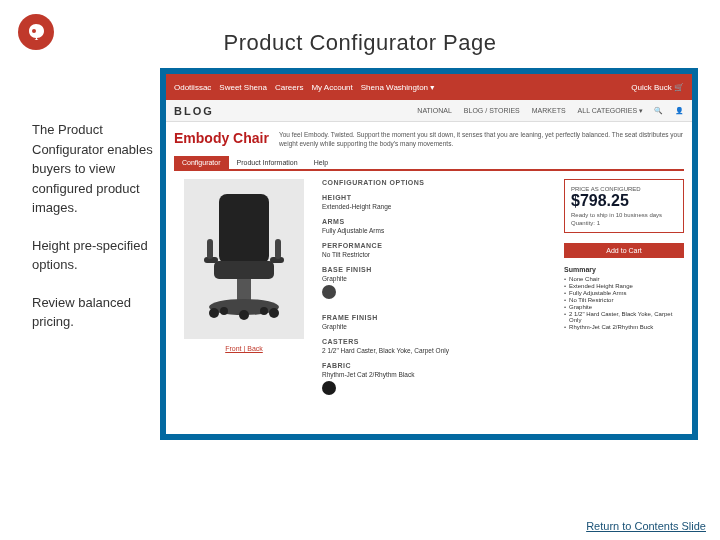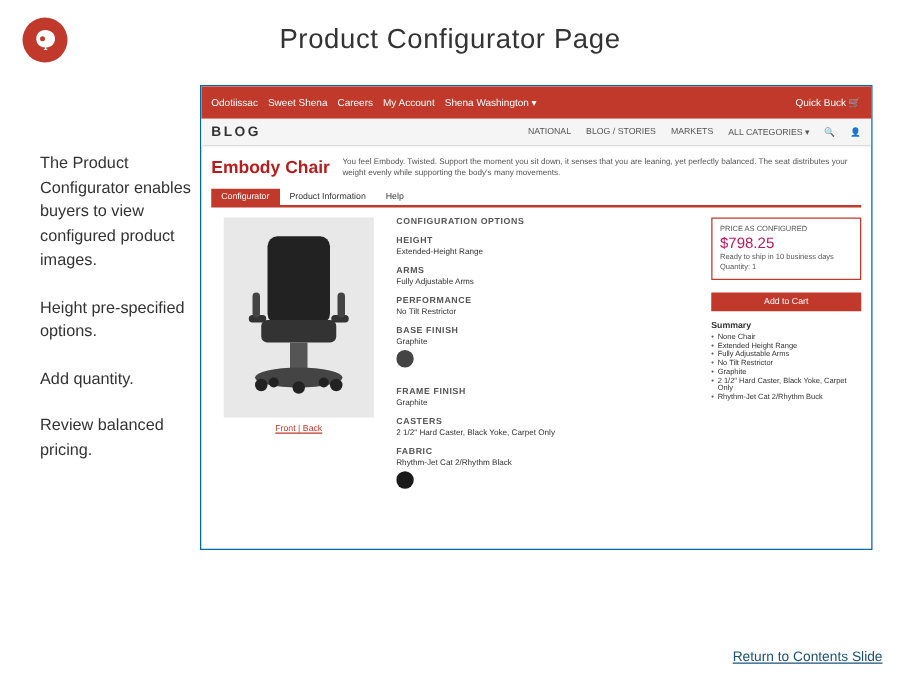--- a/index.html
+++ b/index.html
@@ -13,20 +13,21 @@
     }
 
     
     .page-header {
       text-align: center;
       padding: 18px 0 10px 0;
       font-size: 22px;
       font-weight: 400;
       color: #333;
       letter-spacing: 0.5px;
+      margin-top: 12px;
     }
 
     
     .logo-area {
       position: absolute;
       top: 14px;
       left: 18px;
       width: 36px;
       height: 36px;
       background: #c0392b;
@@ -53,21 +54,21 @@
       margin-bottom: 18px;
     }
 
     
     .mockup-container {
       position: absolute;
       top: 68px;
       left: 160px;
       width: 538px;
       height: 372px;
-      border: 1px solid #0369a1;
+      border: 6px solid #0369a1;
       background: #fff;
       overflow: hidden;
     }
 
     
     .mockup-nav {
       background: #c0392b;
       height: 26px;
       display: flex;
       align-items: center;
@@ -228,23 +229,23 @@
       border: 1px solid #c0392b;
       padding: 6px;
       margin-bottom: 6px;
     }
     .price-label {
       font-size: 6px;
       color: #555;
       text-transform: uppercase;
     }
     .price-value {
-      font-size: 12px;
-      font-weight: normal;
-      color: #be185d;
+      font-size: 16px;
+      font-weight: bold;
+      color: #0f172a;
     }
     .price-ship {
       font-size: 6px;
       color: #555;
       margin-top: 2px;
     }
     .add-to-cart-btn {
       background: #c0392b;
       color: #fff;
       font-size: 7px;
@@ -293,21 +294,20 @@
     <path d="M11 3 C7 3 4 6 4 10 C4 14 7 17 11 17 C11 17 11 19 9 19 L14 19 C12 19 12 17 12 17 C16 17 19 14 19 10 C19 6 16 3 11 3 Z" fill="white"></path>
     <circle cx="9" cy="10" r="2" fill="#c0392b"></circle>
   </svg>
 </div>
 
 <div class="page-header">Product Configurator Page</div>
 
 <div class="left-panel">
   <p>The Product Configurator enables buyers to view configured product images.</p>
   <p>Height pre-specified options.</p>
-  <p>Add quantity.</p>
   <p>Review balanced pricing.</p>
 </div>
 
 <div class="mockup-container">
 
   <div class="mockup-nav">
     <span class="mockup-nav-text">Odotiissac</span>
     <span class="mockup-nav-text">Sweet Shena</span>
     <span class="mockup-nav-text">Careers</span>
     <span class="mockup-nav-text">My Account</span>

